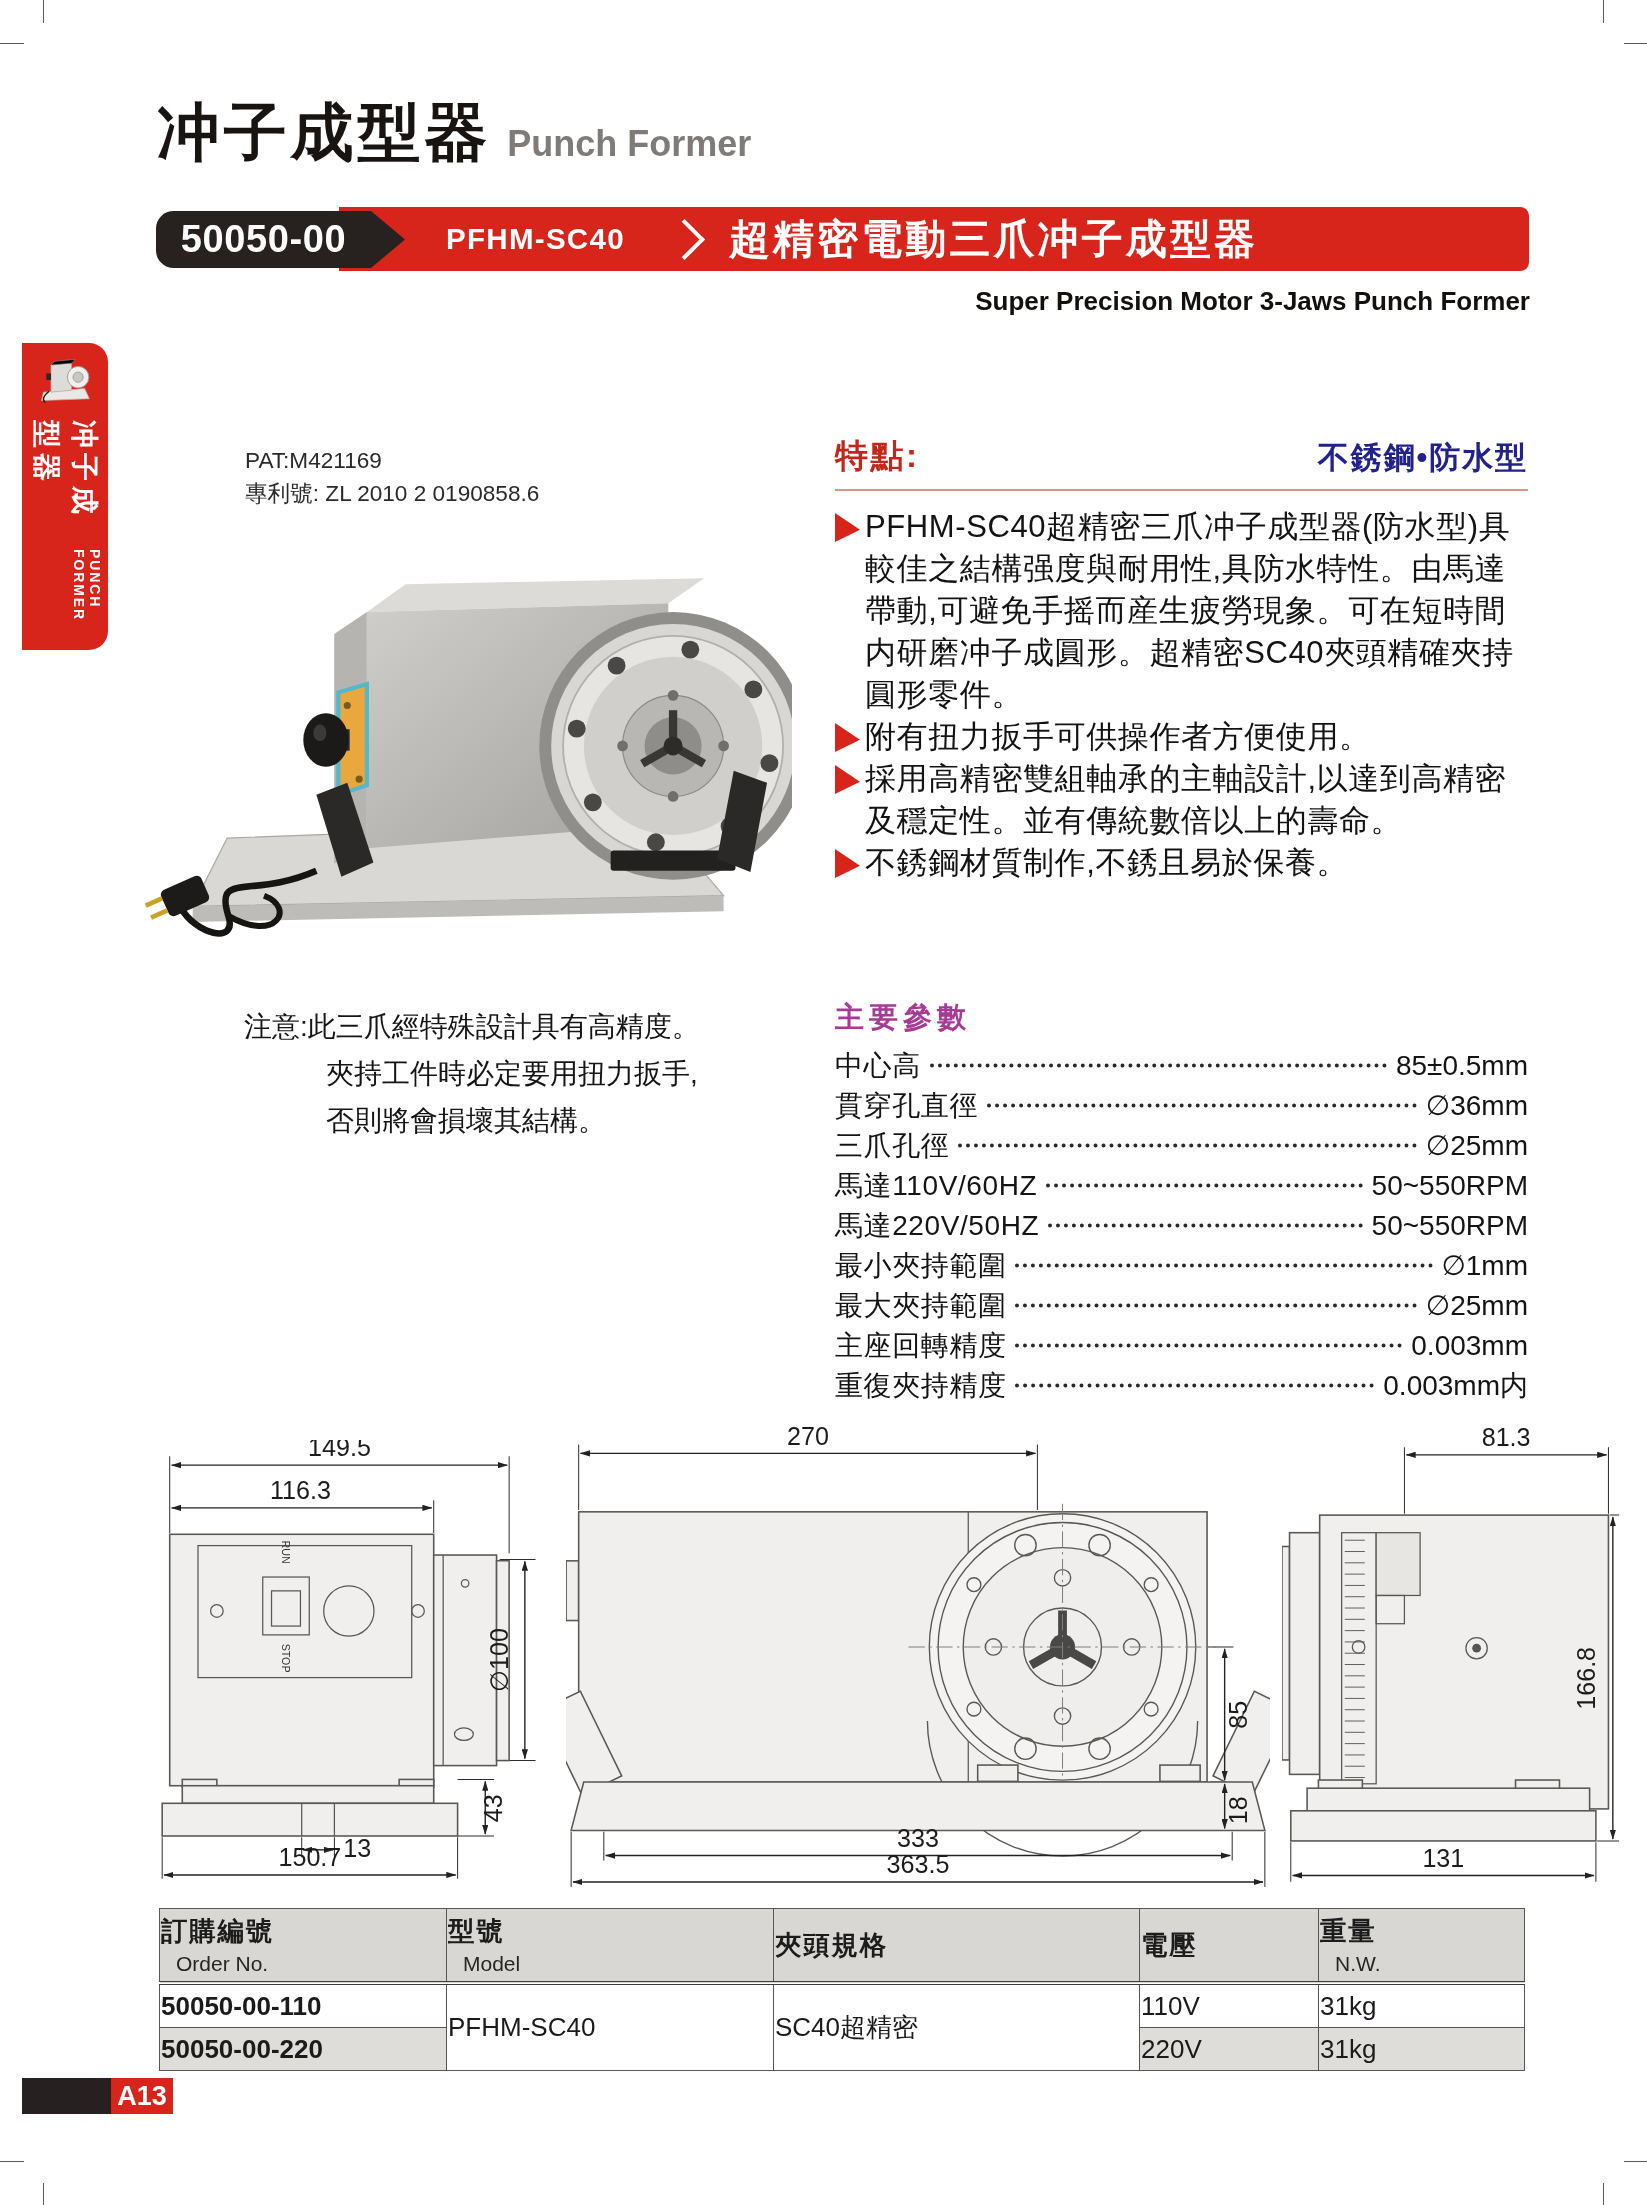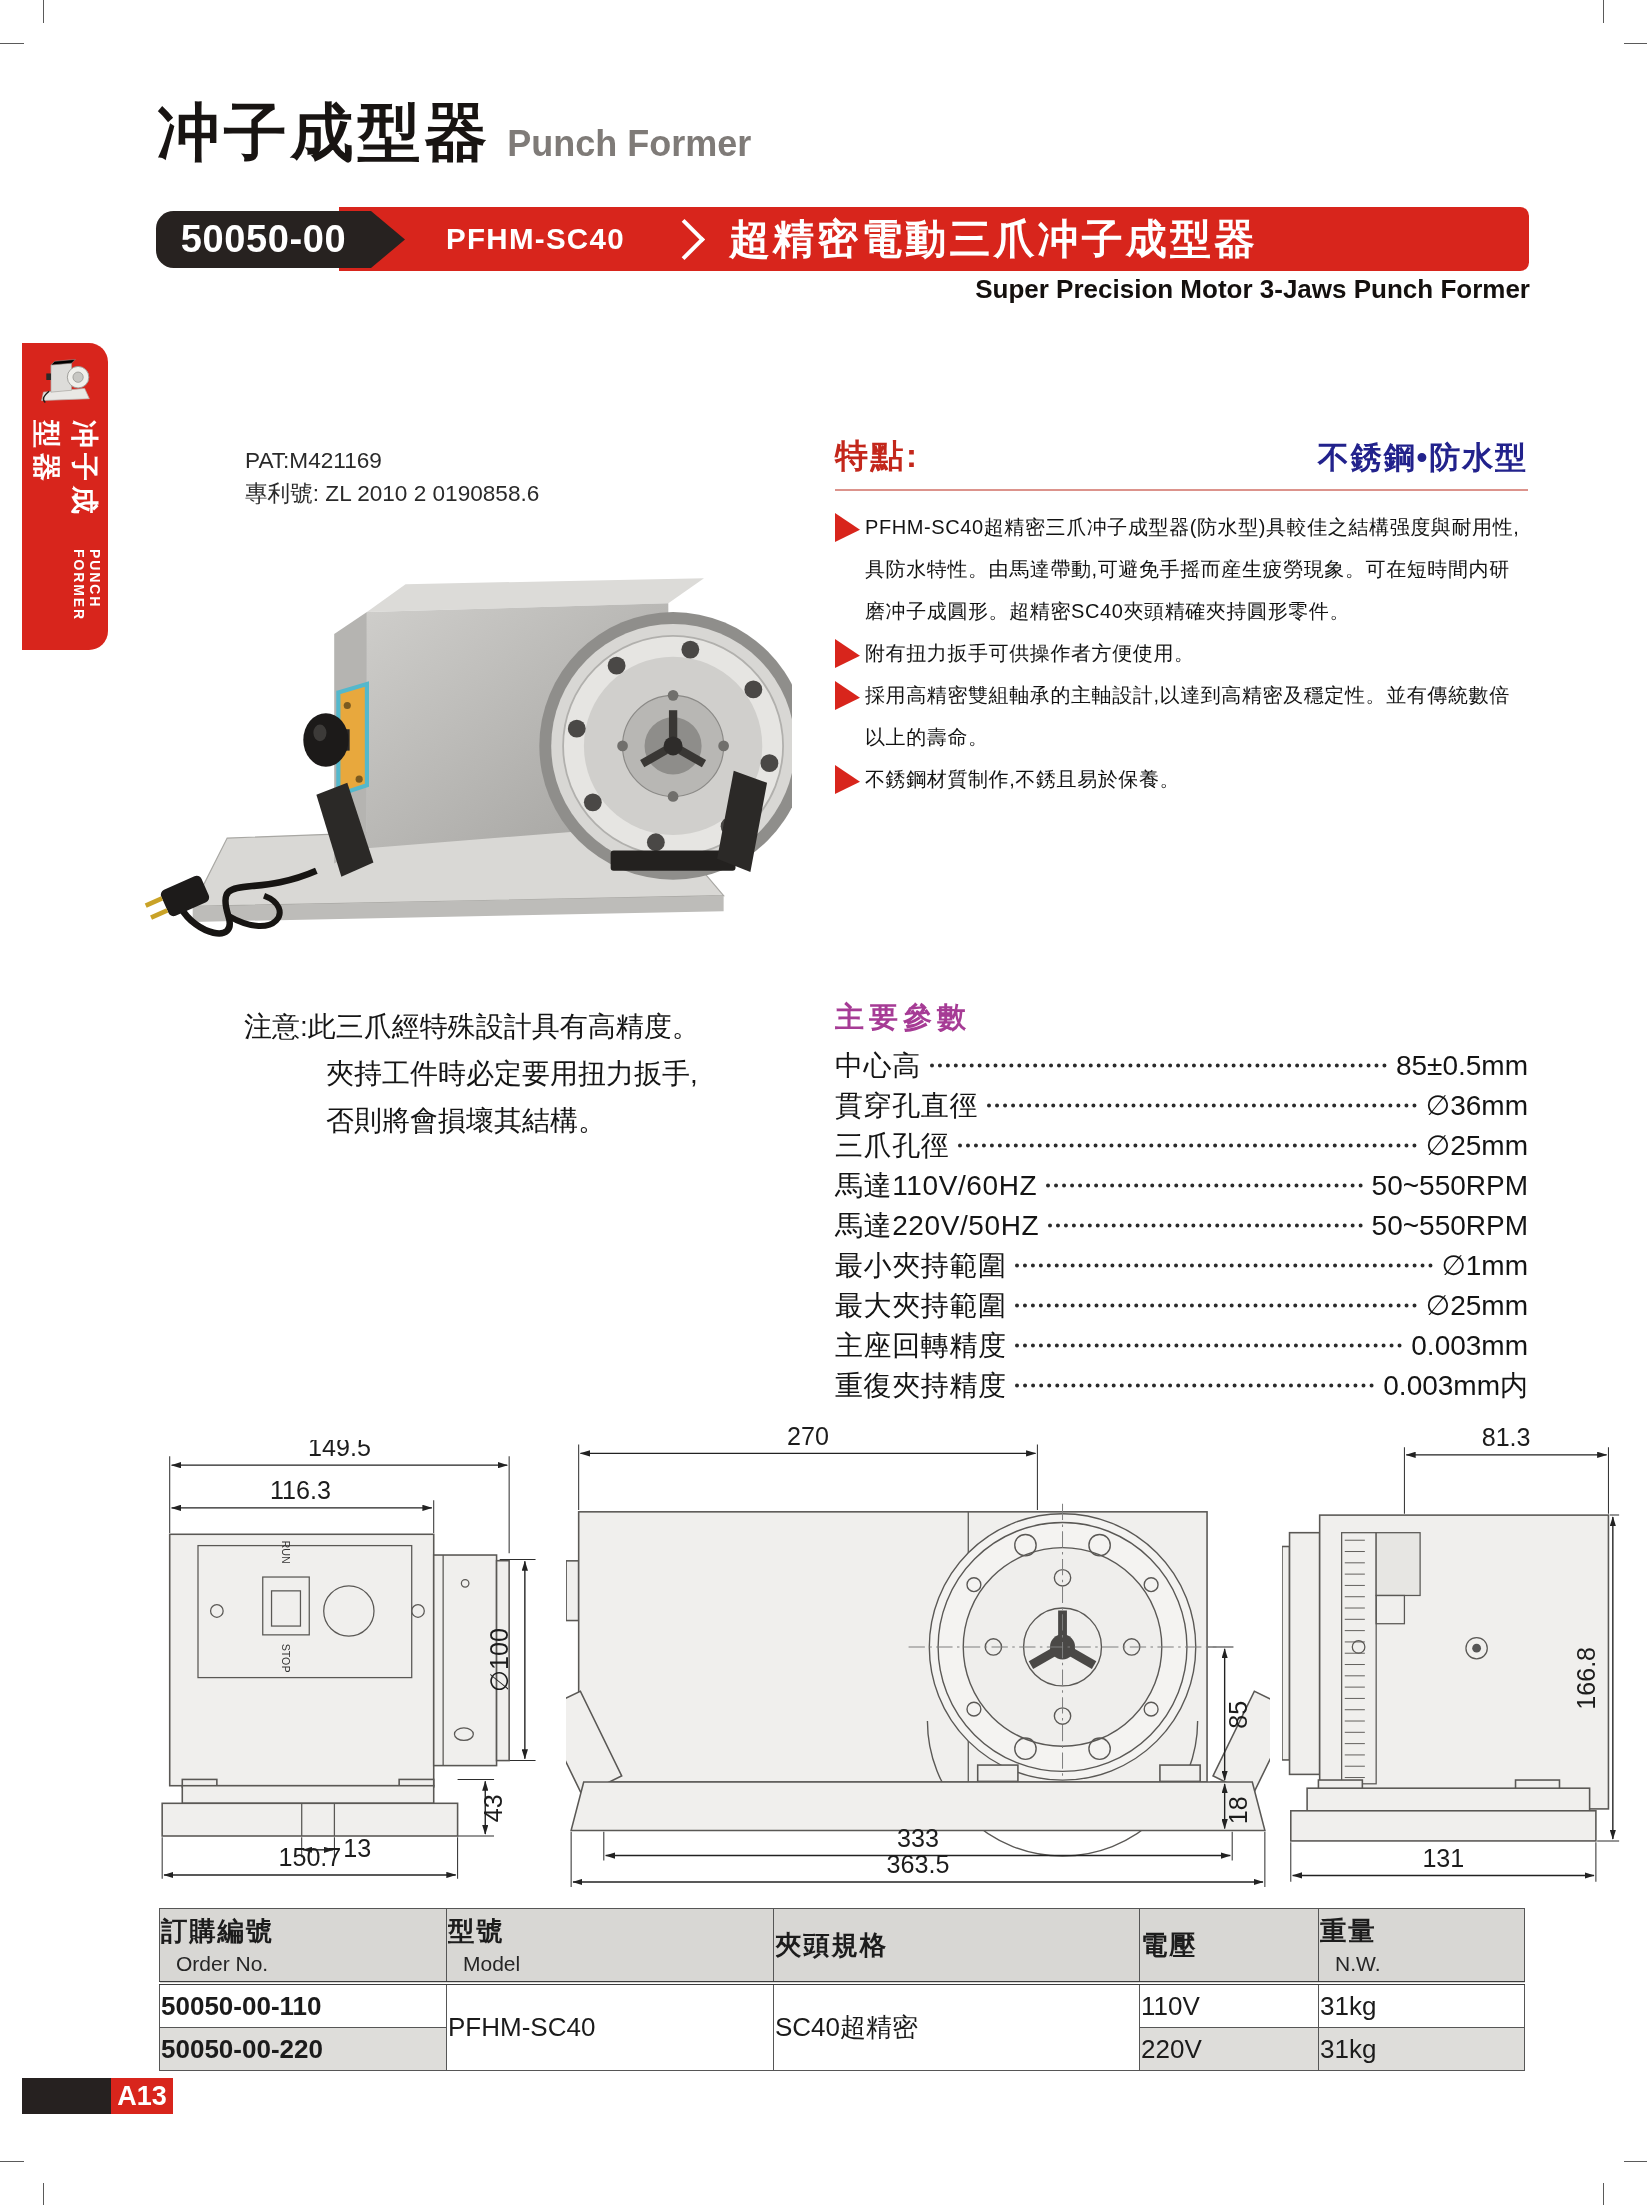--- a/index.html
+++ b/index.html
@@ -18,21 +18,21 @@
               display:flex;align-items:center;}
   .banner-black{left:156px;top:211px;width:215px;height:57px;background:#272220;border-radius:17.6px 0 0 17.6px;
               display:flex;align-items:center;justify-content:center;z-index:3;}
   .banner-black-tip{left:371px;top:211px;width:34px;height:57px;background:#272220;
               clip-path:polygon(0 0,100% 50%,0 100%);z-index:3;}
   .order-code{color:#fff;font-size:38px;font-weight:bold;letter-spacing:0.6px;}
   .banner-model{color:#fff;font-size:29.5px;font-weight:bold;letter-spacing:1.3px;margin-left:107px;}
   .banner-chevron{width:25px;height:25px;border-top:4.4px solid #fff;border-right:4.4px solid #fff;
               transform:rotate(45deg);margin:0 30px 0 45px;flex:0 0 auto;}
   .banner-title{color:#fff;font-size:41px;font-weight:bold;letter-spacing:3.1px;}
-  .subtitle-en{top:274px;right:118px;font-size:26px;font-weight:bold;color:#14100e;}
+  .subtitle-en{top:286px;right:118px;font-size:26px;font-weight:bold;color:#14100e;}
 
   
   .side-tab{left:22px;top:343px;width:86px;height:307px;background:#d8251c;border-radius:0 19px 19px 0;
             display:flex;flex-direction:column;align-items:center;}
   .side-thumb{margin-top:7.5px;}
   .side-vert{margin-top:11.3px;writing-mode:vertical-rl;text-orientation:sideways;color:#fff;
              display:flex;gap:3.8px;}
   .side-vert .zh{font-size:28px;font-weight:bold;letter-spacing:5px;}
   .side-vert .en{font-size:14px;font-weight:bold;letter-spacing:1.9px;margin-top:3.8px;}
 
@@ -46,21 +46,21 @@
   
   .features{left:835px;top:434px;width:693px;}
   .feat-head{display:flex;justify-content:space-between;align-items:flex-end;
              border-bottom:2.5px solid #dc938c;padding-bottom:10px;gap:8px;}
   .feat-title{color:#c3271b;font-size:33px;font-weight:bold;letter-spacing:2.5px;}
   .feat-tag{color:#22228c;font-size:31px;font-weight:bold;letter-spacing:1.9px;}
   .bullets{margin-top:15px;display:flex;flex-direction:column;}
   .bullet{display:flex;align-items:flex-start;}
   .tri{flex:0 0 25px;height:29px;margin-top:7px;background:#d8251c;
        clip-path:polygon(0 0,100% 58%,0 100%);}
-  .btxt{font-size:20px;line-height:42px;margin-left:5px;letter-spacing:0.6px;color:#131313;}
+  .btxt{font-size:31px;line-height:42px;margin-left:5px;letter-spacing:0.6px;color:#131313;}
 
   
   .specs{left:835px;top:998px;width:693px;}
   .spec-head{color:#a63b95;font-size:29px;font-weight:bold;letter-spacing:5px;margin-bottom:8.8px;}
   .spec-row{display:flex;align-items:baseline;height:40px;font-size:28px;color:#141414;}
   .spec-label{white-space:nowrap;letter-spacing:0.6px;}
   .spec-dots{flex:1;margin:0 8.8px;border-bottom:4.4px dotted #2a2a2a;transform:translateY(-7.5px);}
   .spec-value{white-space:nowrap;}
 
   

